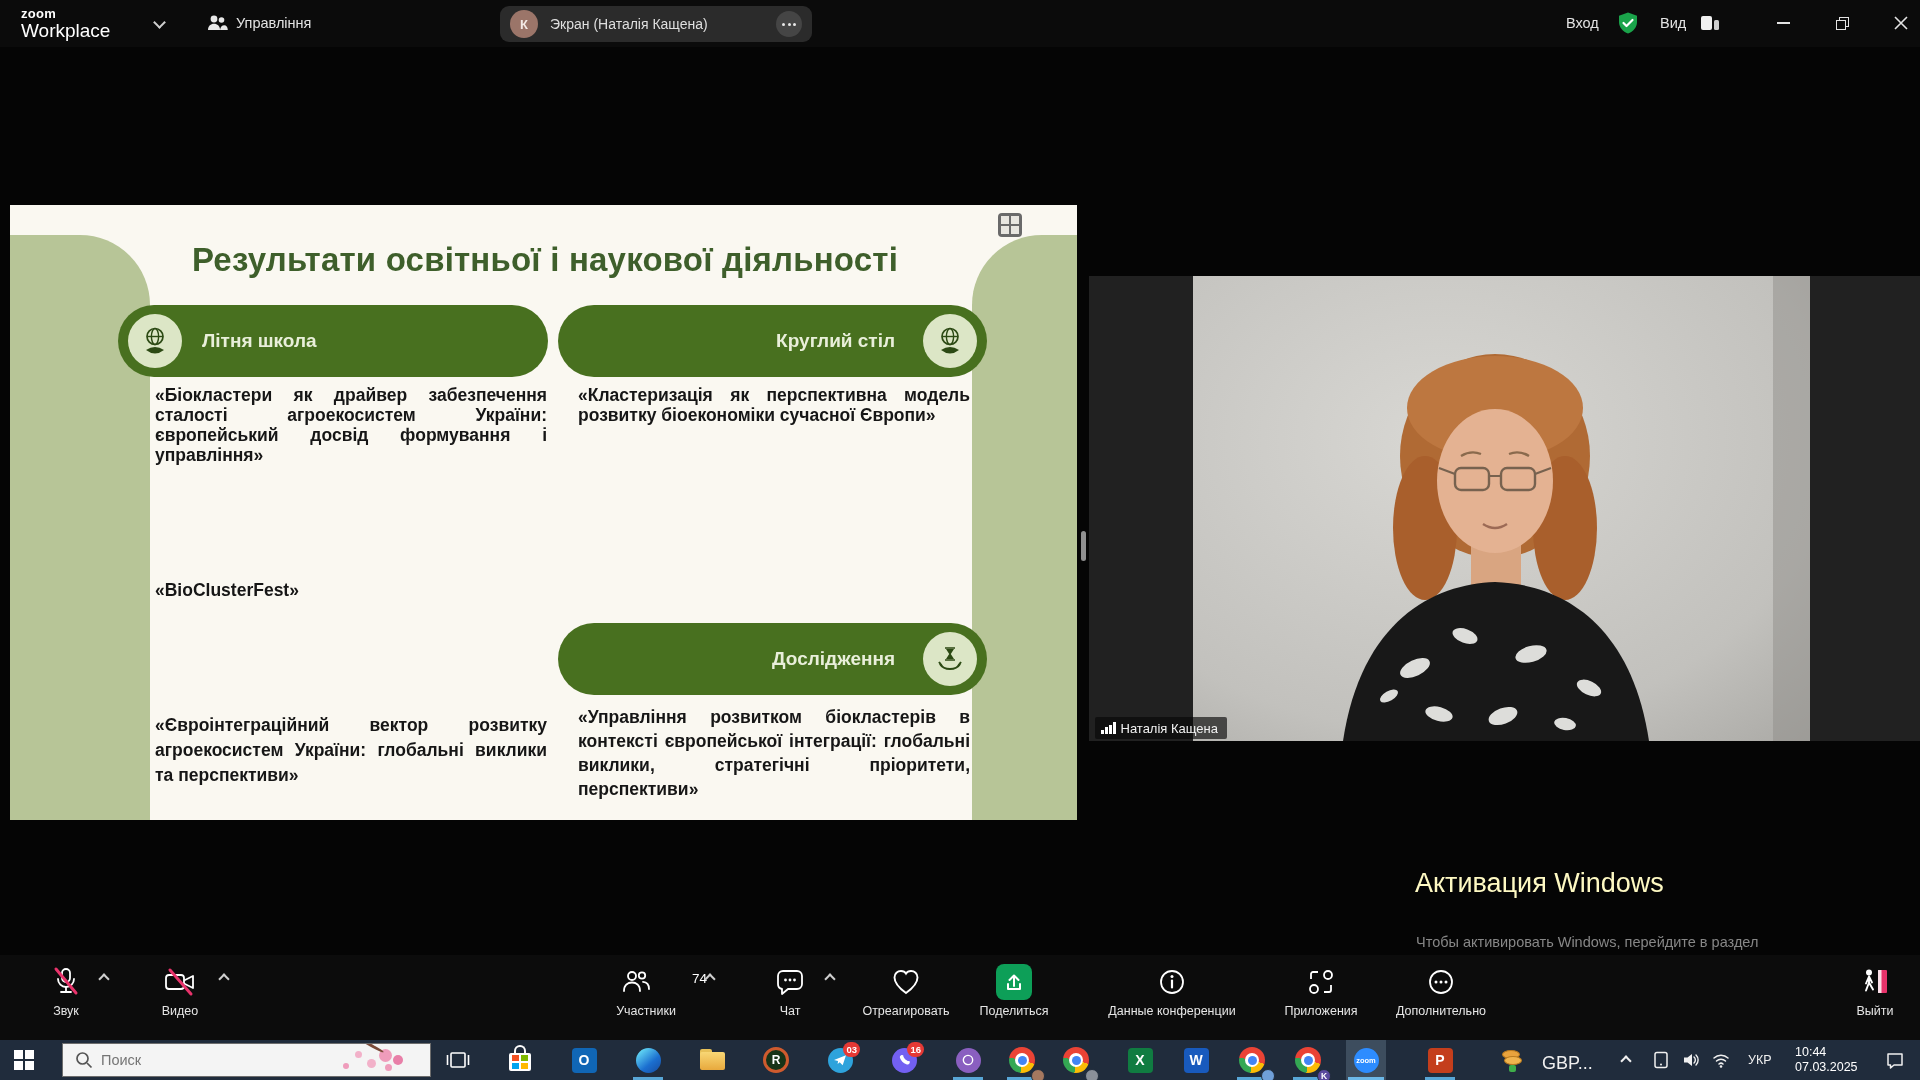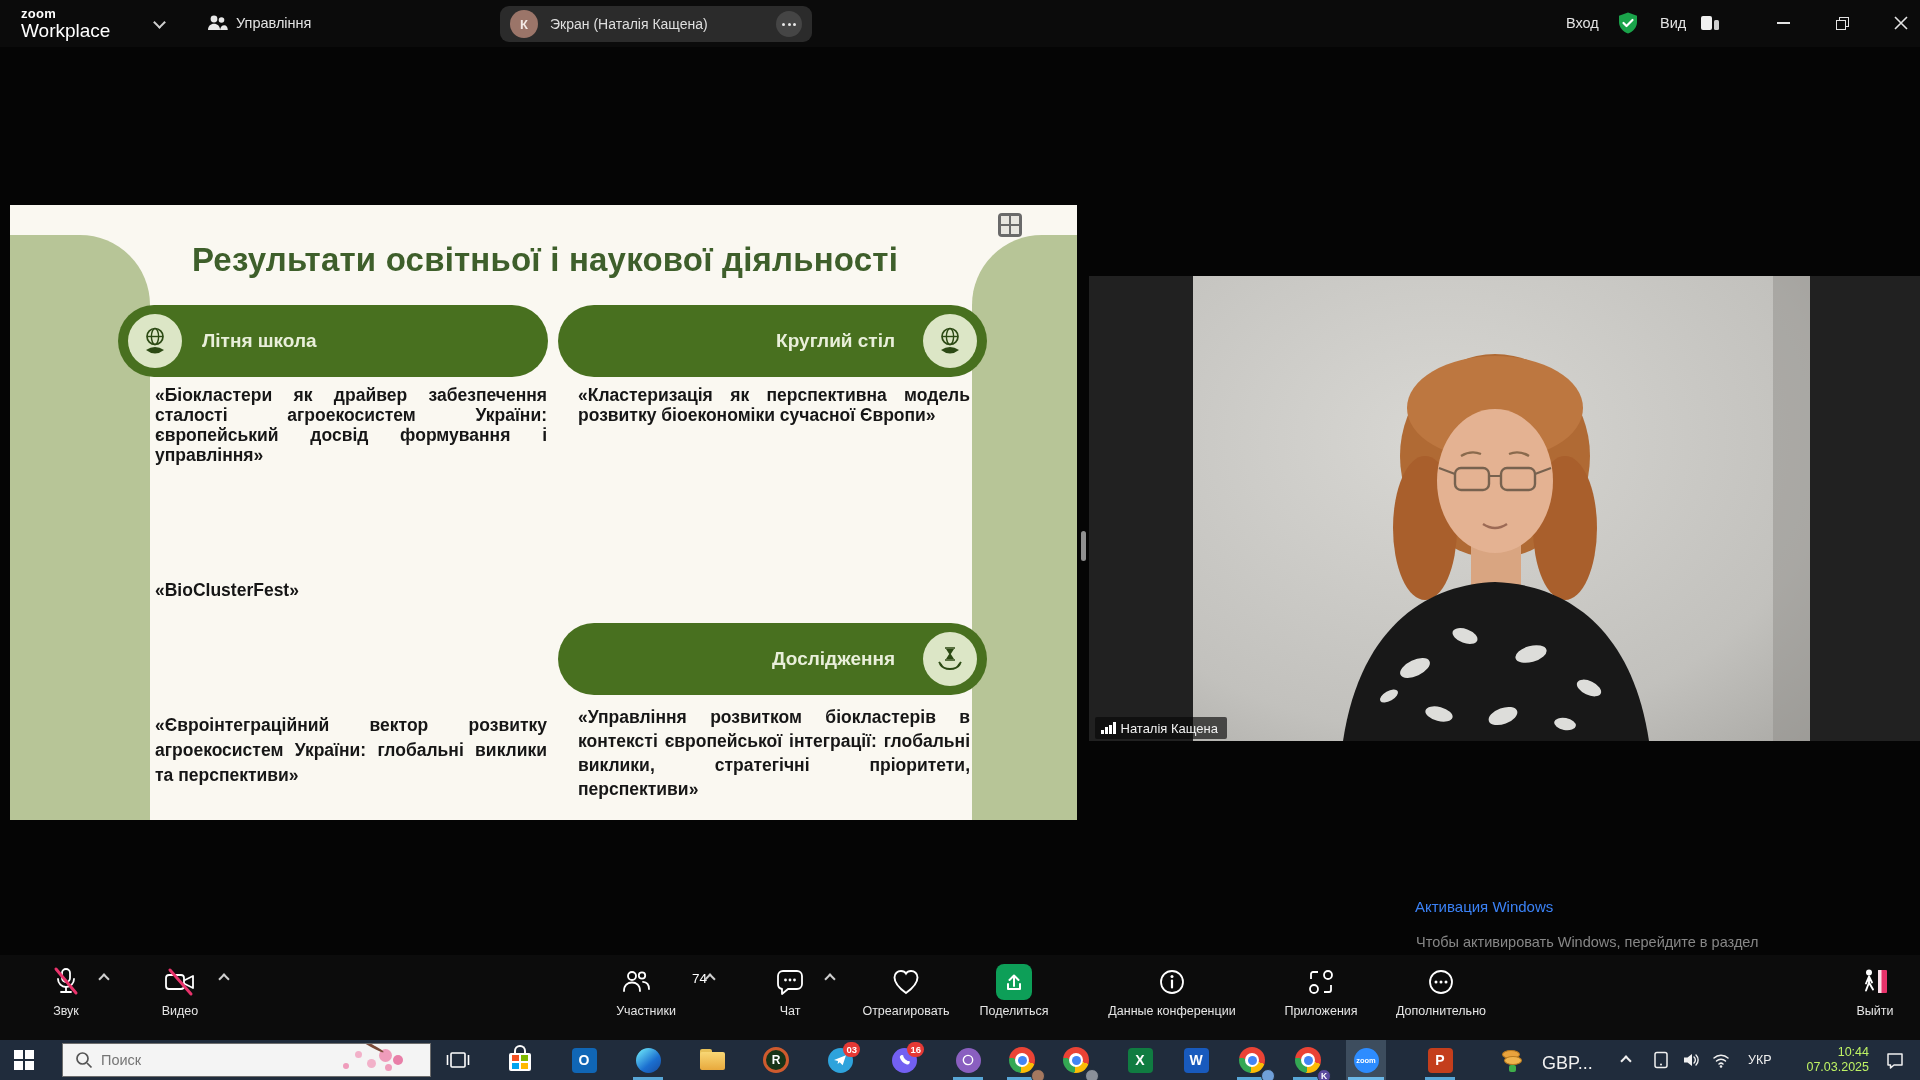--- a/index.html
+++ b/index.html
@@ -44,21 +44,21 @@
 
   
   .vwrap{position:absolute;left:1089px;top:276px;width:831px;height:465px;background:#212121}
   .feed{position:absolute;left:104px;top:0;width:617px;height:465px;background:#c9c8c4;overflow:hidden}
   .vlabel{position:absolute;left:6px;bottom:2px;height:22px;background:rgba(8,8,8,.65);display:flex;align-items:center;padding:0 9px 0 6px;gap:5px;border-radius:2px}
   .vlabel span{font-size:13px;color:#f2f2f2}
   .bars{display:flex;align-items:flex-end;gap:1.5px;height:12px}
   .bars i{width:2.5px;background:#fff;display:block}
 
   
-  .wm1{position:absolute;left:1415px;top:898px;font-size:15px;color:#3b82f6}
+  .wm1{position:absolute;left:1415px;top:868px;font-size:27px;color:#fef9c3}
   .wm2{position:absolute;left:1416px;top:934px;font-size:14.5px;color:#878787}
   .wm3{position:absolute;left:1416px;top:957px;font-size:14.5px;color:#878787}
 
   
   .tbar{position:absolute;left:0;top:955px;width:1920px;height:85px;background:#0c0c0c}
   .titem{position:absolute;top:8px;display:flex;flex-direction:column;align-items:center}
   .ti-ic{height:38px;display:flex;align-items:center;justify-content:center}
   .tlbl{margin-top:3px;font-size:12.5px;color:#e6e6e6;white-space:nowrap}
   .chev{position:absolute;top:20px}
   .sharebox{width:36px;height:36px;background:#0d9f58;border-radius:8px;display:flex;align-items:center;justify-content:center}
@@ -72,21 +72,21 @@
   .appsq{width:25px;height:25px;border-radius:4px;color:#fff;font-weight:700;font-size:14px;display:flex;align-items:center;justify-content:center}
   .round{border-radius:50%}
   .bdg{position:absolute;top:2px;right:0;min-width:15px;height:15px;border-radius:8px;background:#e53935;color:#fff;font-size:9.5px;font-weight:700;display:flex;align-items:center;justify-content:center;padding:0 3px;z-index:2}
   .chrome{position:relative;width:26px;height:26px;border-radius:50%;background:conic-gradient(#ea4335 0 30%,#fbbc05 30% 52%,#34a853 52% 78%,#ea4335 78%)}
   .chrome:before{content:"";position:absolute;left:6px;top:6px;width:14px;height:14px;border-radius:50%;background:#fff}
   .chrome:after{content:"";position:absolute;left:8.5px;top:8.5px;width:9px;height:9px;border-radius:50%;background:#4285f4}
   .cav{position:absolute;right:-3px;bottom:-3px;width:14px;height:14px;border-radius:50%;border:1px solid #202c3c;font-size:8.5px;font-weight:700;color:#fff;display:flex;align-items:center;justify-content:center;z-index:2}
   .search{position:absolute;left:62px;top:3px;width:369px;height:34px;background:#f4f4f4;border:1px solid #6d6d6d;display:flex;align-items:center;overflow:hidden}
   .search input{border:0;outline:0;background:transparent;font-size:14.5px;color:#555;width:220px;font-family:"Liberation Sans",sans-serif}
   .tray-txt{font-size:12.5px;color:#f0f0f0}
-  .clock{position:absolute;left:1795px;top:5px;width:74px;text-align:right;font-size:12.5px;line-height:15px;color:#bef264}
+  .clock{position:absolute;left:1795px;top:5px;width:74px;text-align:left;font-size:12.5px;line-height:15px;color:#ffffff}
   .dot{border-radius:50%;display:block;position:absolute}
 </style>
 </head>
 <body>
 
 <div class="topbar">
   <div class="logo-top">zoom</div>
   <div class="logo-bottom">Workplace</div>
   <div class="abs caret-dn" style="left:155px;top:18px"></div>
 

